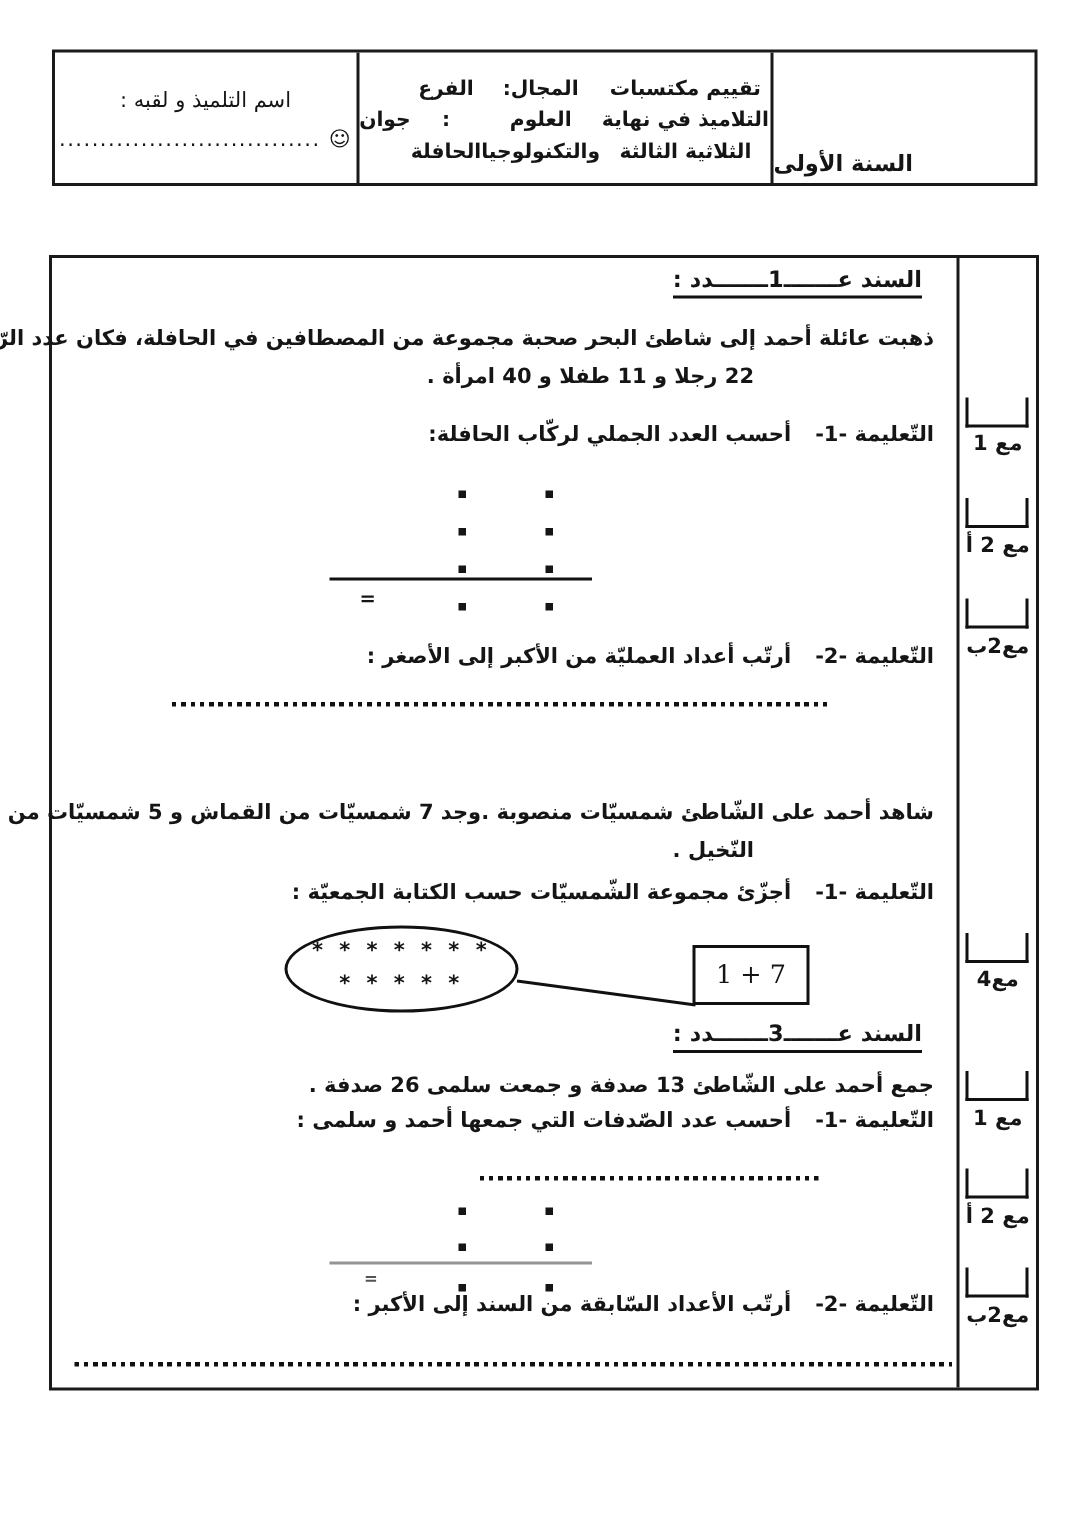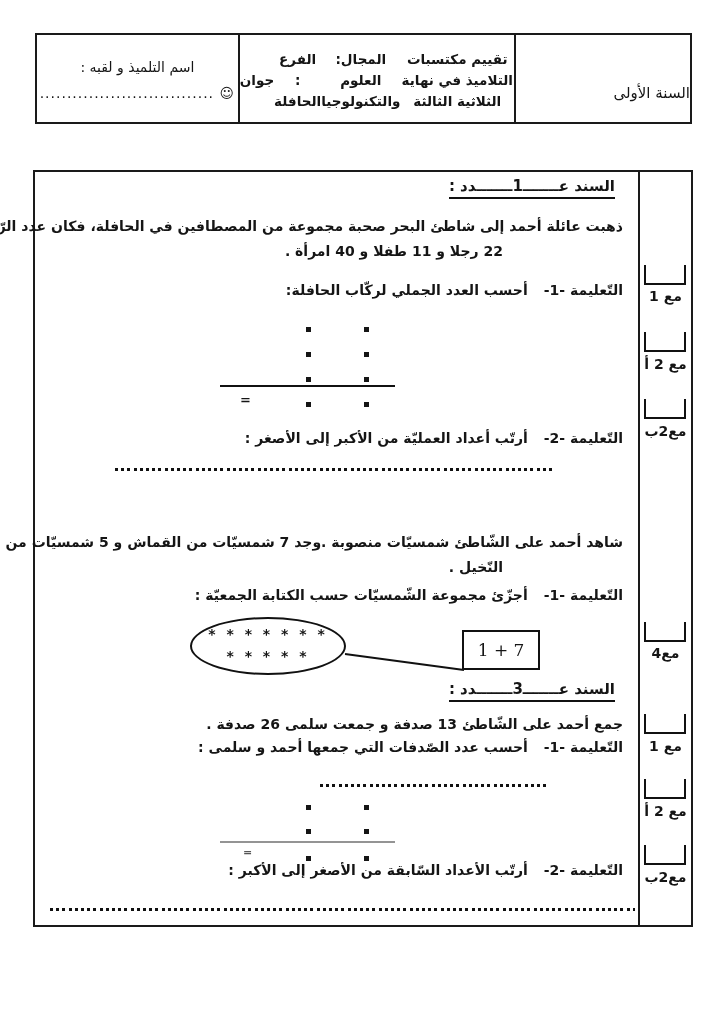--- a/index.html
+++ b/index.html
@@ -8,22 +8,22 @@
     position:relative; width:724px; height:1024px; background:#ffffff;
     direction:rtl; color:#151515; overflow:hidden;
   }
   
   .header-table {
     position:absolute; left:35px; top:33px; width:657px; height:91px;
     border:2px solid #1a1a1a; display:flex; flex-direction:row;
   }
   .cell { height:100%; }
   .cell-year {
-    width:175px; display:flex; align-items:flex-end; justify-content:flex-start;
-    padding-bottom:20px; font-weight:normal; font-size:15px;
+    width:175px; display:flex; align-items:flex-end; justify-content:flex-end;
+    padding-bottom:4px; font-weight:bold; font-size:15px;
   }
   .cell-center {
     width:280px; border-left:2px solid #1a1a1a; border-right:2px solid #1a1a1a;
     display:flex; flex-direction:row; align-items:center; justify-content:flex-start;
     padding-top:3px; font-weight:bold; font-size:13.5px; line-height:21px; text-align:center;
   }
   .cell-student {
     width:202px; display:flex; flex-direction:column; align-items:center;
     padding-top:24px; font-weight:normal; font-size:14px;
   }
@@ -187,19 +187,19 @@
       <div class="pdot" style="left:329px;top:633px"></div>
       <div class="pdot" style="left:271px;top:657px"></div>
       <div class="pdot" style="left:329px;top:657px"></div>
       <div class="op-line gray" style="left:185px;top:669px;width:175px"></div>
       <div class="pdot" style="left:271px;top:684px"></div>
       <div class="pdot" style="left:329px;top:684px"></div>
       <div class="equals small" style="left:208px;top:674px">=</div>
     </div>
 
     <div class="inst-row" style="top:690px">
-      <span class="inst-label">التّعليمة -2-</span><span>أرتّب الأعداد السّابقة من الأصغر إلى الأكبر :</span>
+      <span class="inst-label">التّعليمة -2-</span><span>أرتّب الأعداد السّابقة من السند إلى الأكبر :</span>
     </div>
 
     <div class="dotline" style="left:15px;top:736px;width:585px"></div>
 
   </div>
 </div>
 
 </body></html>

